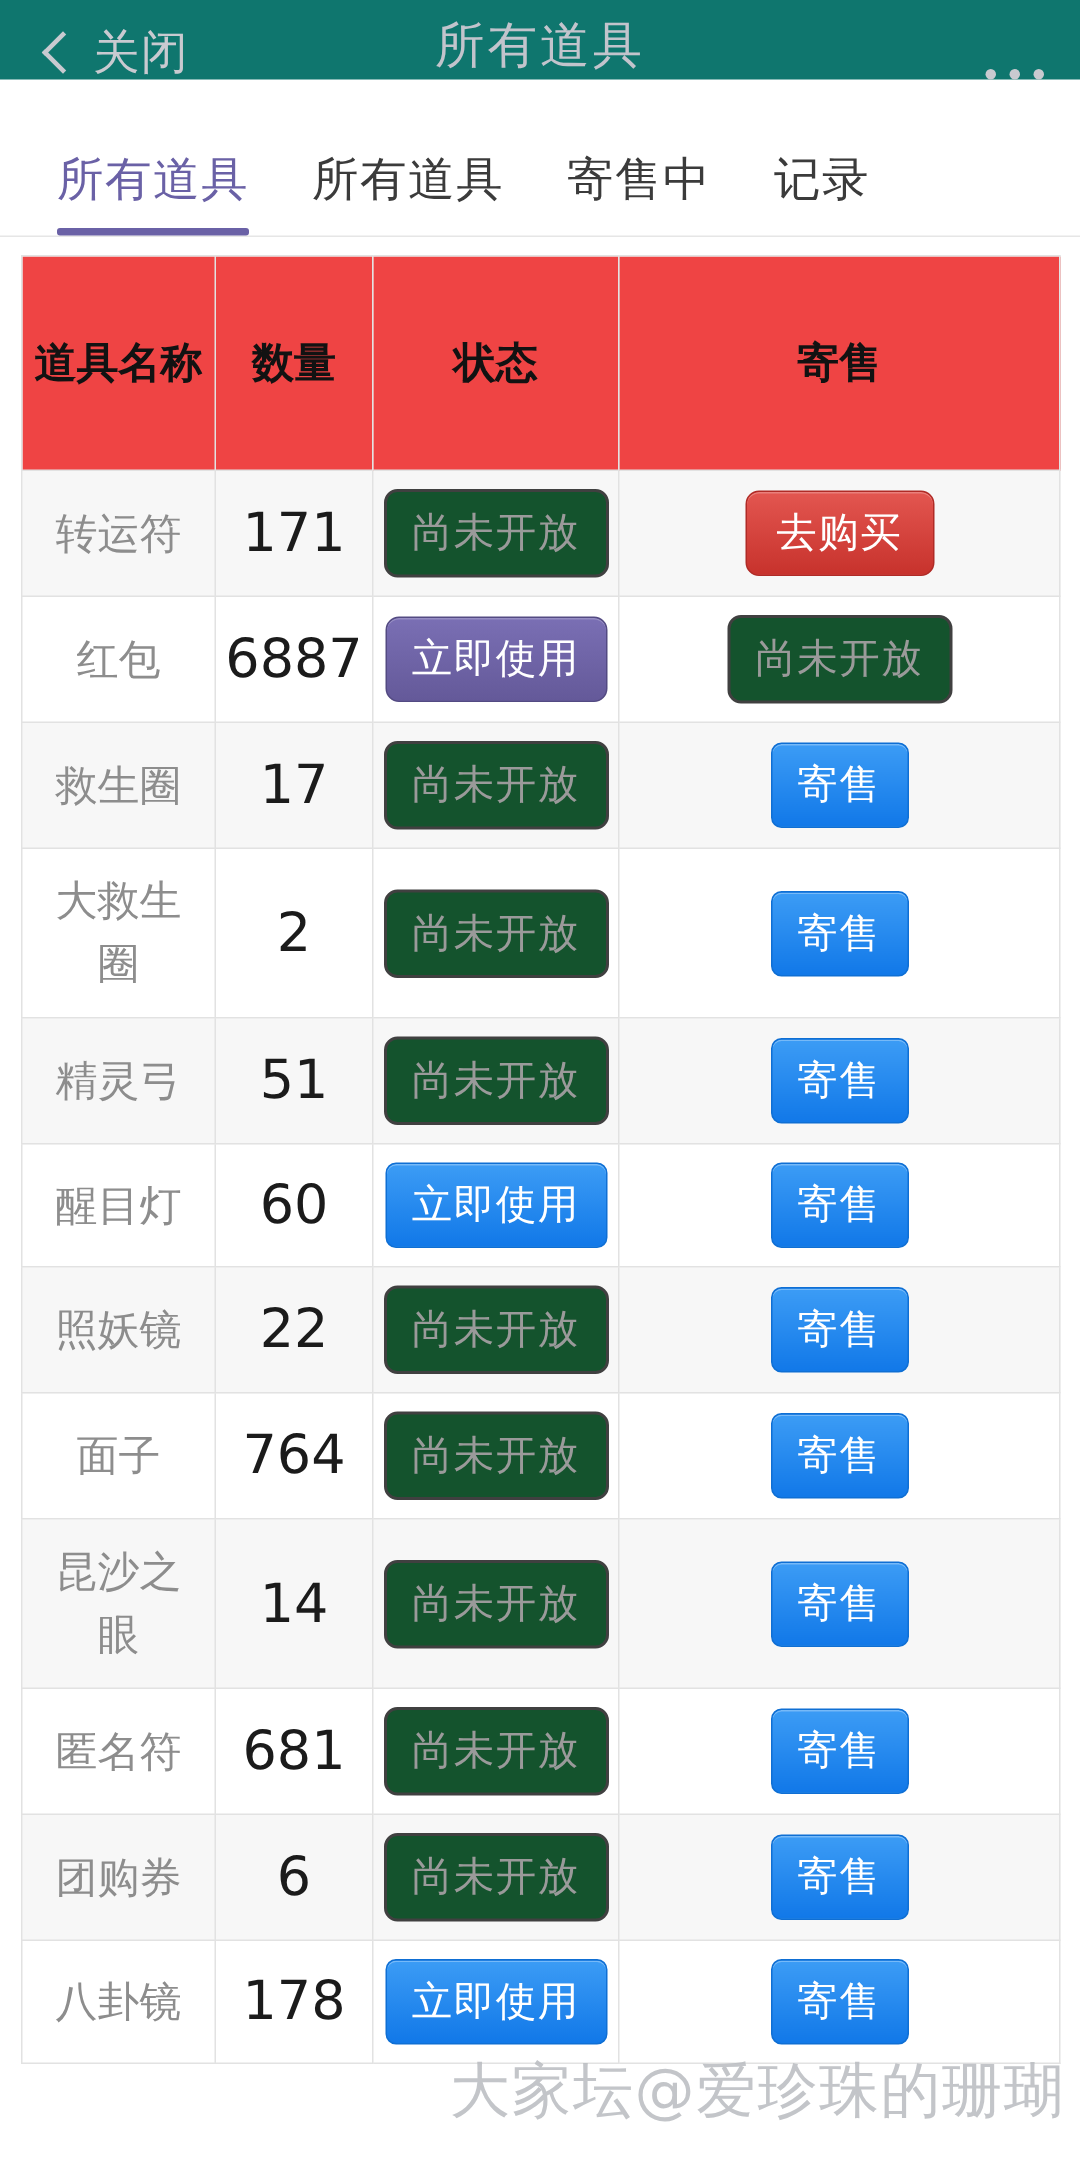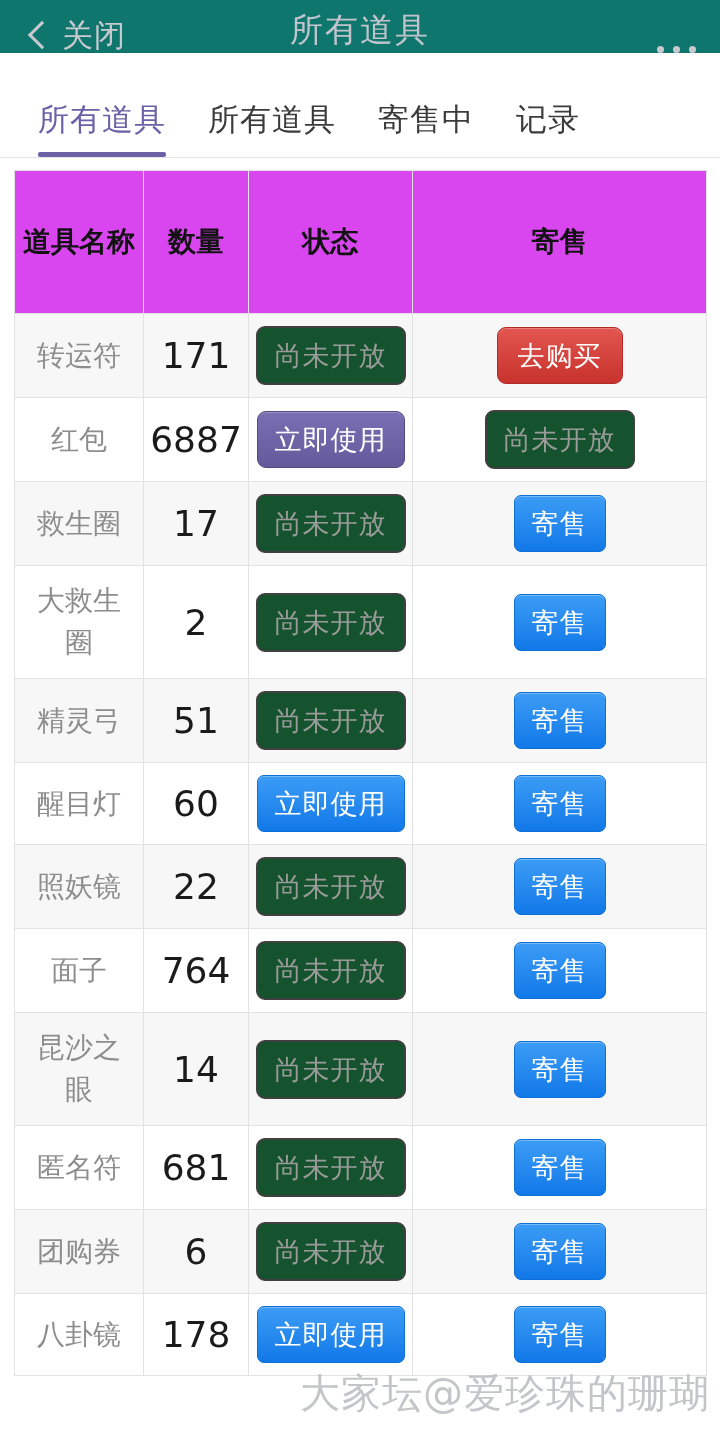--- a/index.html
+++ b/index.html
@@ -130,21 +130,21 @@
   table.items td {
     border: 1px solid #e2e2e2;
     text-align: center;
     vertical-align: middle;
   }
   table.items thead th {
     height: 143px;
     font-size: 28px;
     font-weight: bold;
     color: #121212;
-    background: #d946ef;
+    background: #ef4444;
     line-height: 1.45;
     padding: 0 8px;
   }
   table.items tbody tr.odd  td { background: #f7f7f7; }
   table.items tbody tr.even td { background: #ffffff; }
 
   td.name {
     font-size: 28px;
     color: #8d8d8d;
     line-height: 1.5;

